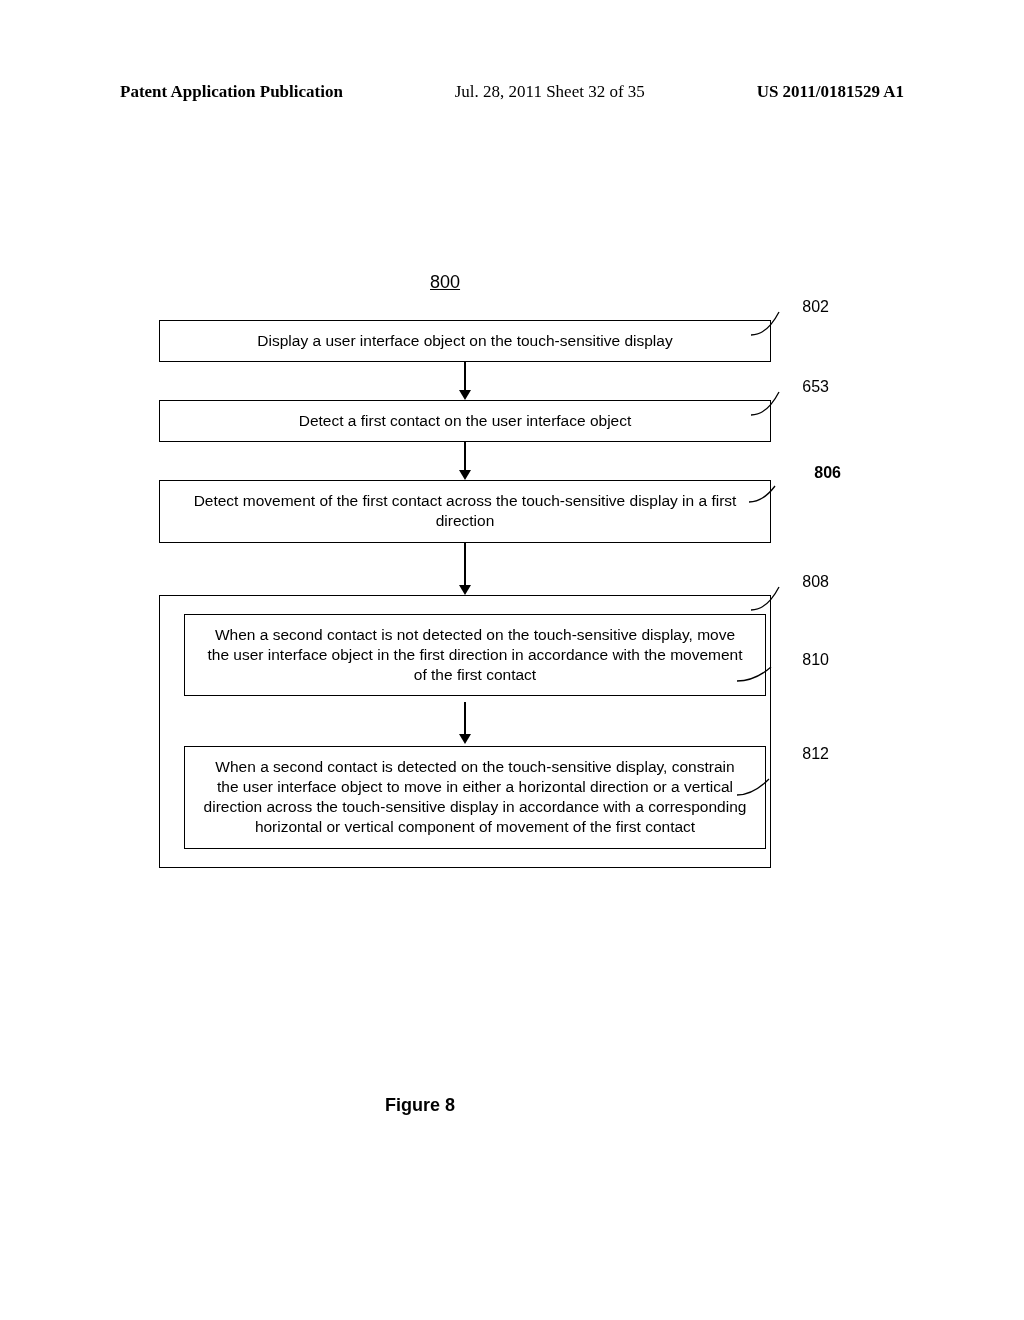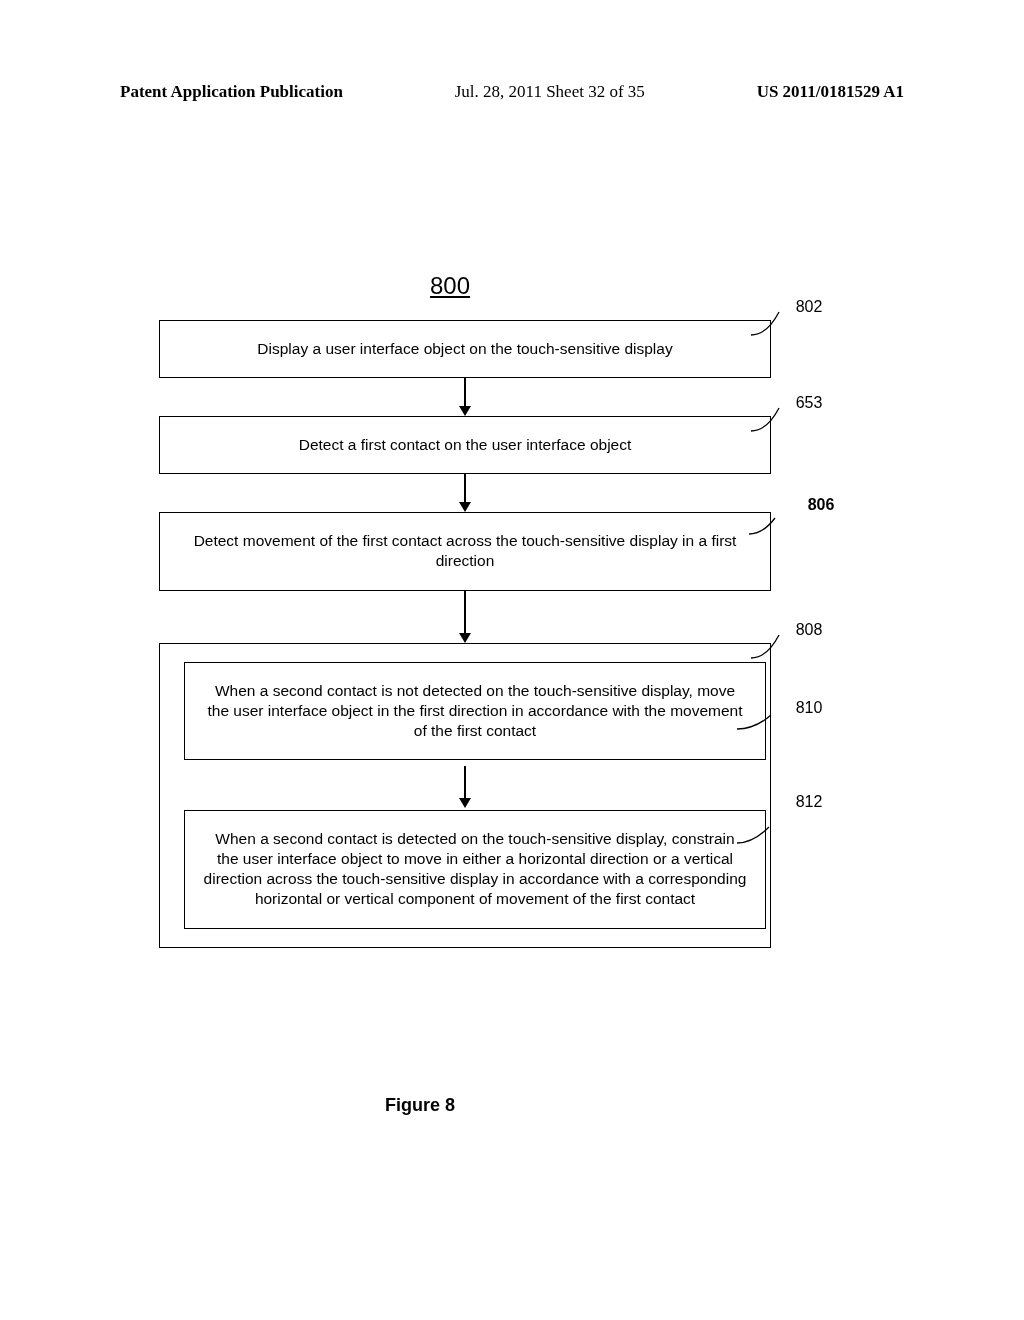--- a/index.html
+++ b/index.html
@@ -29,38 +29,38 @@
     font-size: 17px;
   }
   .header-left { font-weight: bold; }
   .header-mid { }
   .header-right { font-weight: bold; }
 
   .diagram-number {
     position: absolute;
     left: 430px;
     top: 272px;
-    font-size: 24px;
+    font-size: 18px;
     text-decoration: underline;
   }
 
   .diagram-area {
     position: absolute;
     left: 135px;
     top: 320px;
     width: 660px;
   }
 
   .flow-box {
     border: 1.5px solid #000;
     background: #fff;
     text-align: center;
     font-size: 15.5px;
     line-height: 1.3;
-    padding: 18px 18px;
+    padding: 10px 18px;
     margin: 0 auto;
     width: 612px;
     position: relative;
   }
   .flow-box.inner {
     width: 582px;
     margin-top: 6px;
     margin-left: 10px;
   }
   .flow-box.container {
@@ -83,21 +83,21 @@
     border-right: 6px solid transparent;
     border-top: 10px solid #000;
     margin: 0 auto;
   }
   .arrow-short .arrow-stem { height: 20px; }
 
   .ref-label {
     position: absolute;
     font-size: 16px;
     width: 40px;
-    text-align: center;
+    text-align: right;
   }
   .ref-curve {
     position: absolute;
   }
 
   .figure-caption {
     position: absolute;
     left: 0;
     width: 840px;
     top: 1095px;

